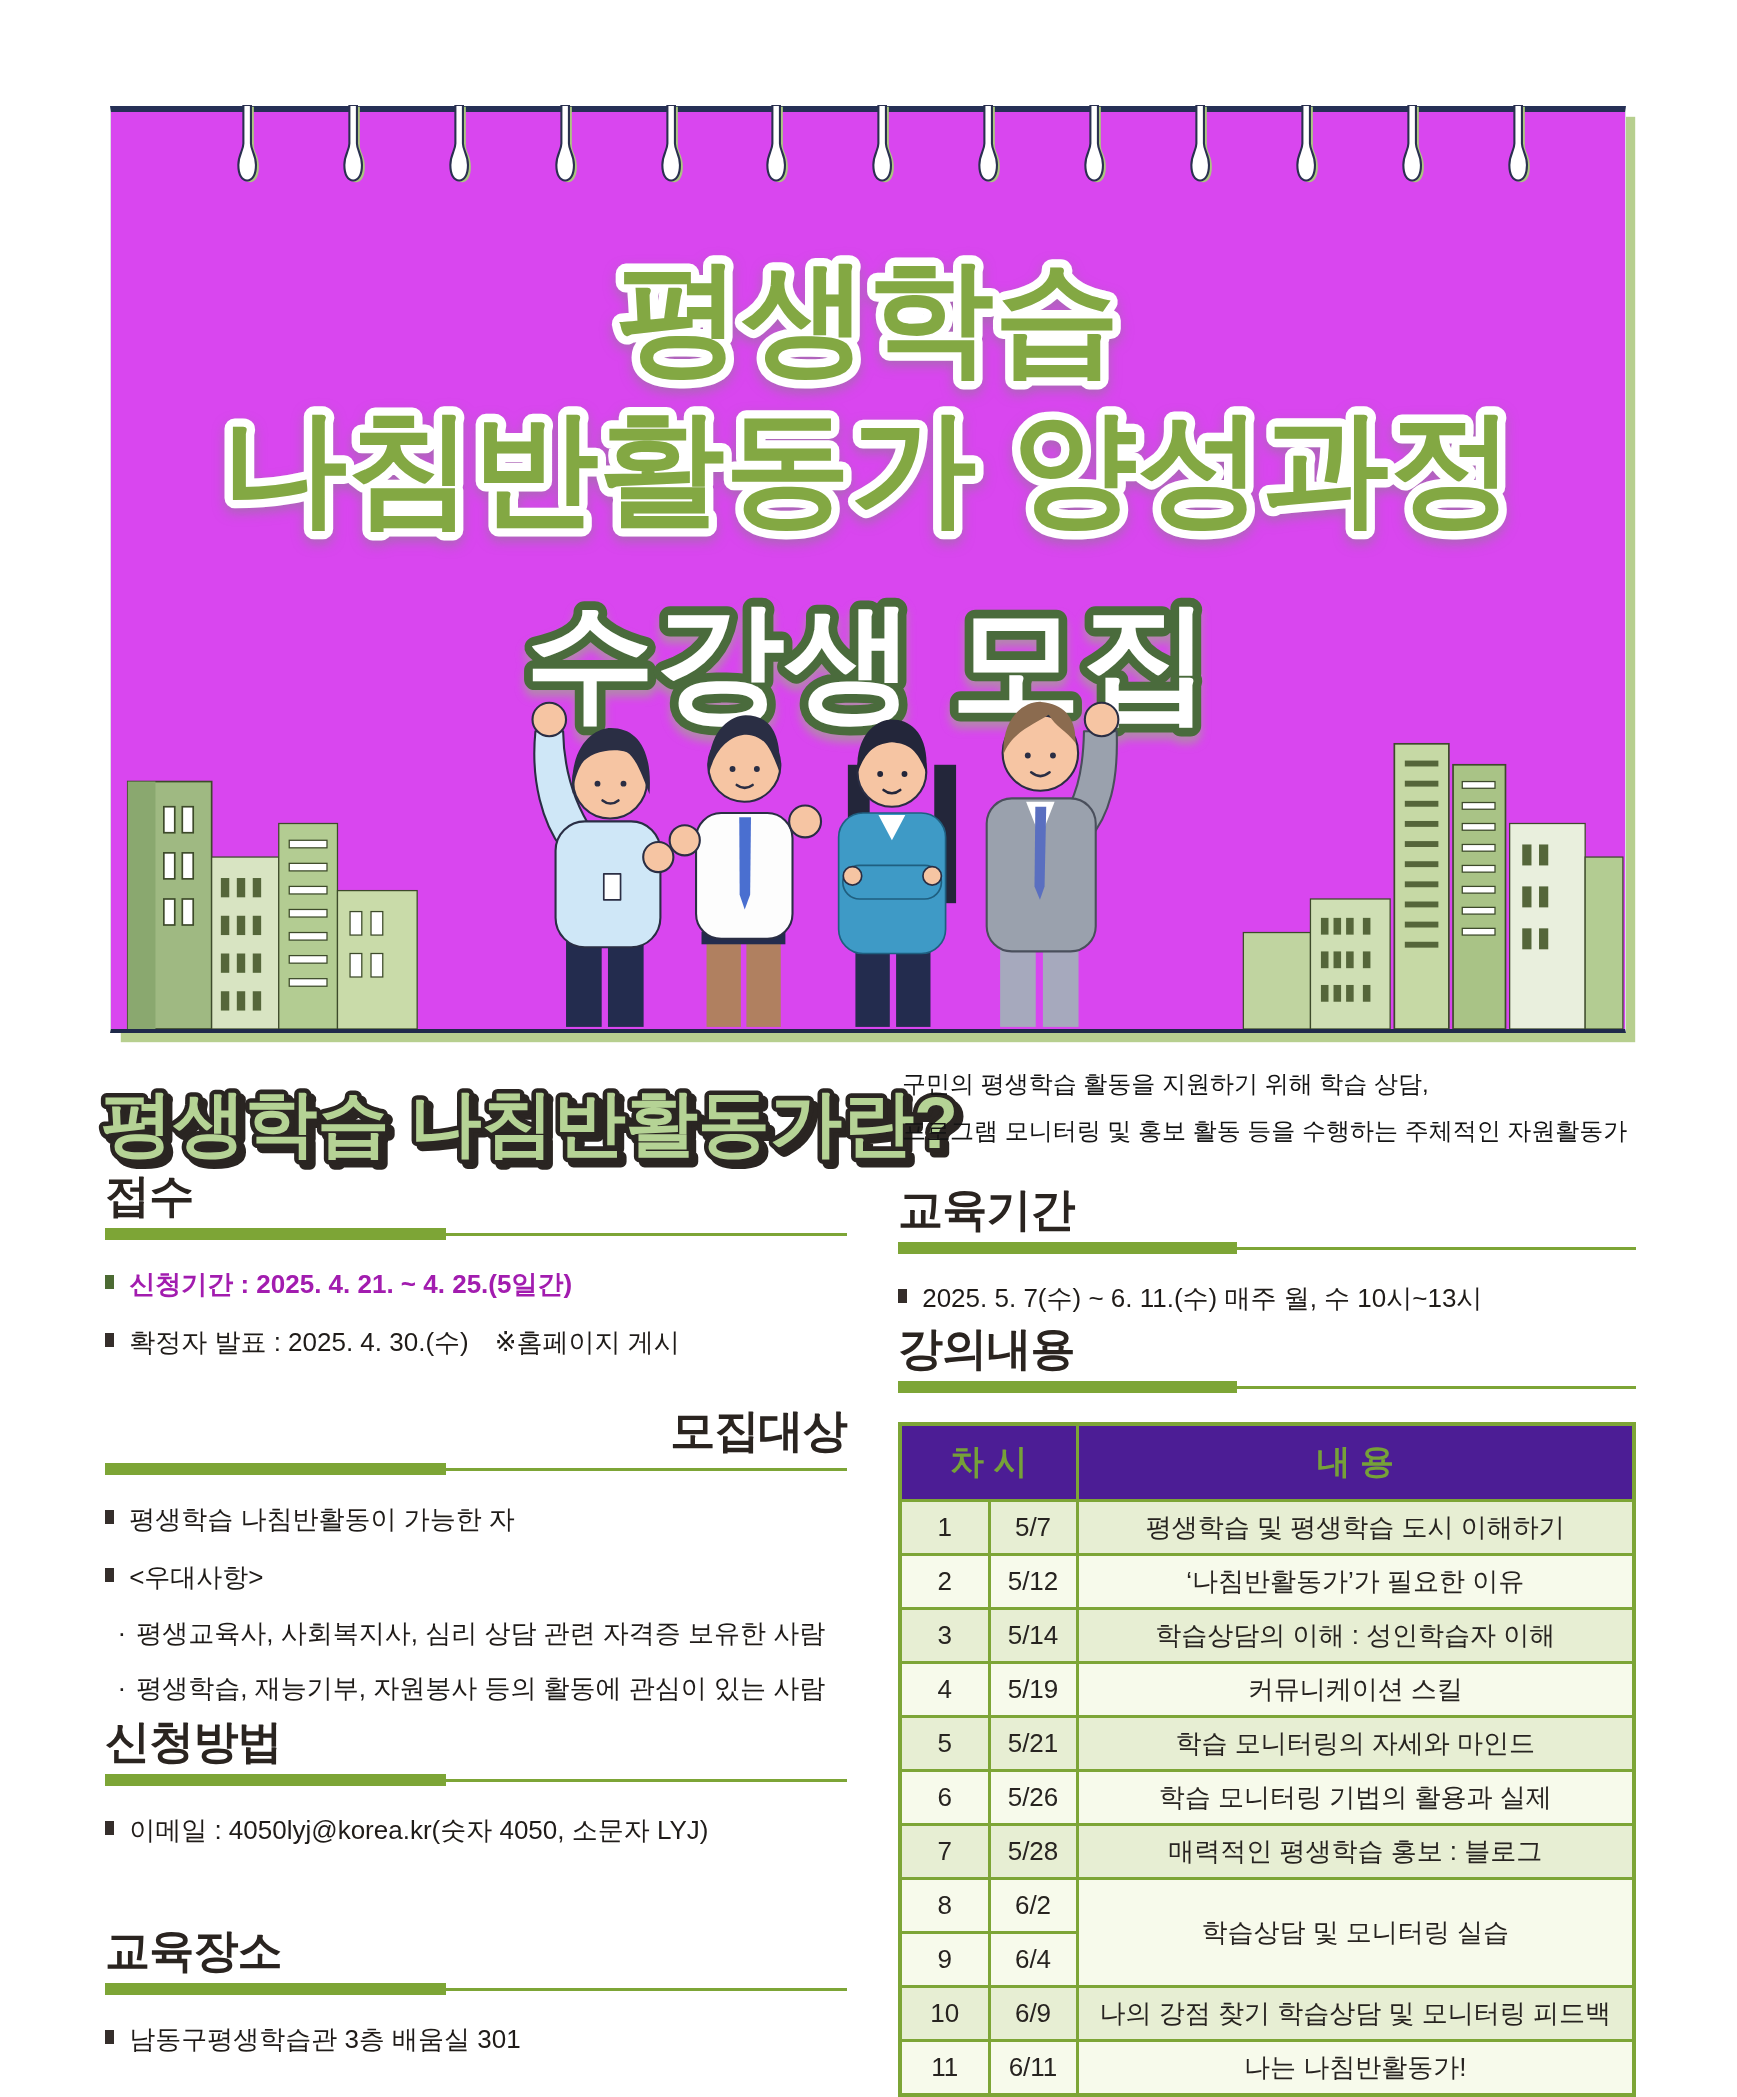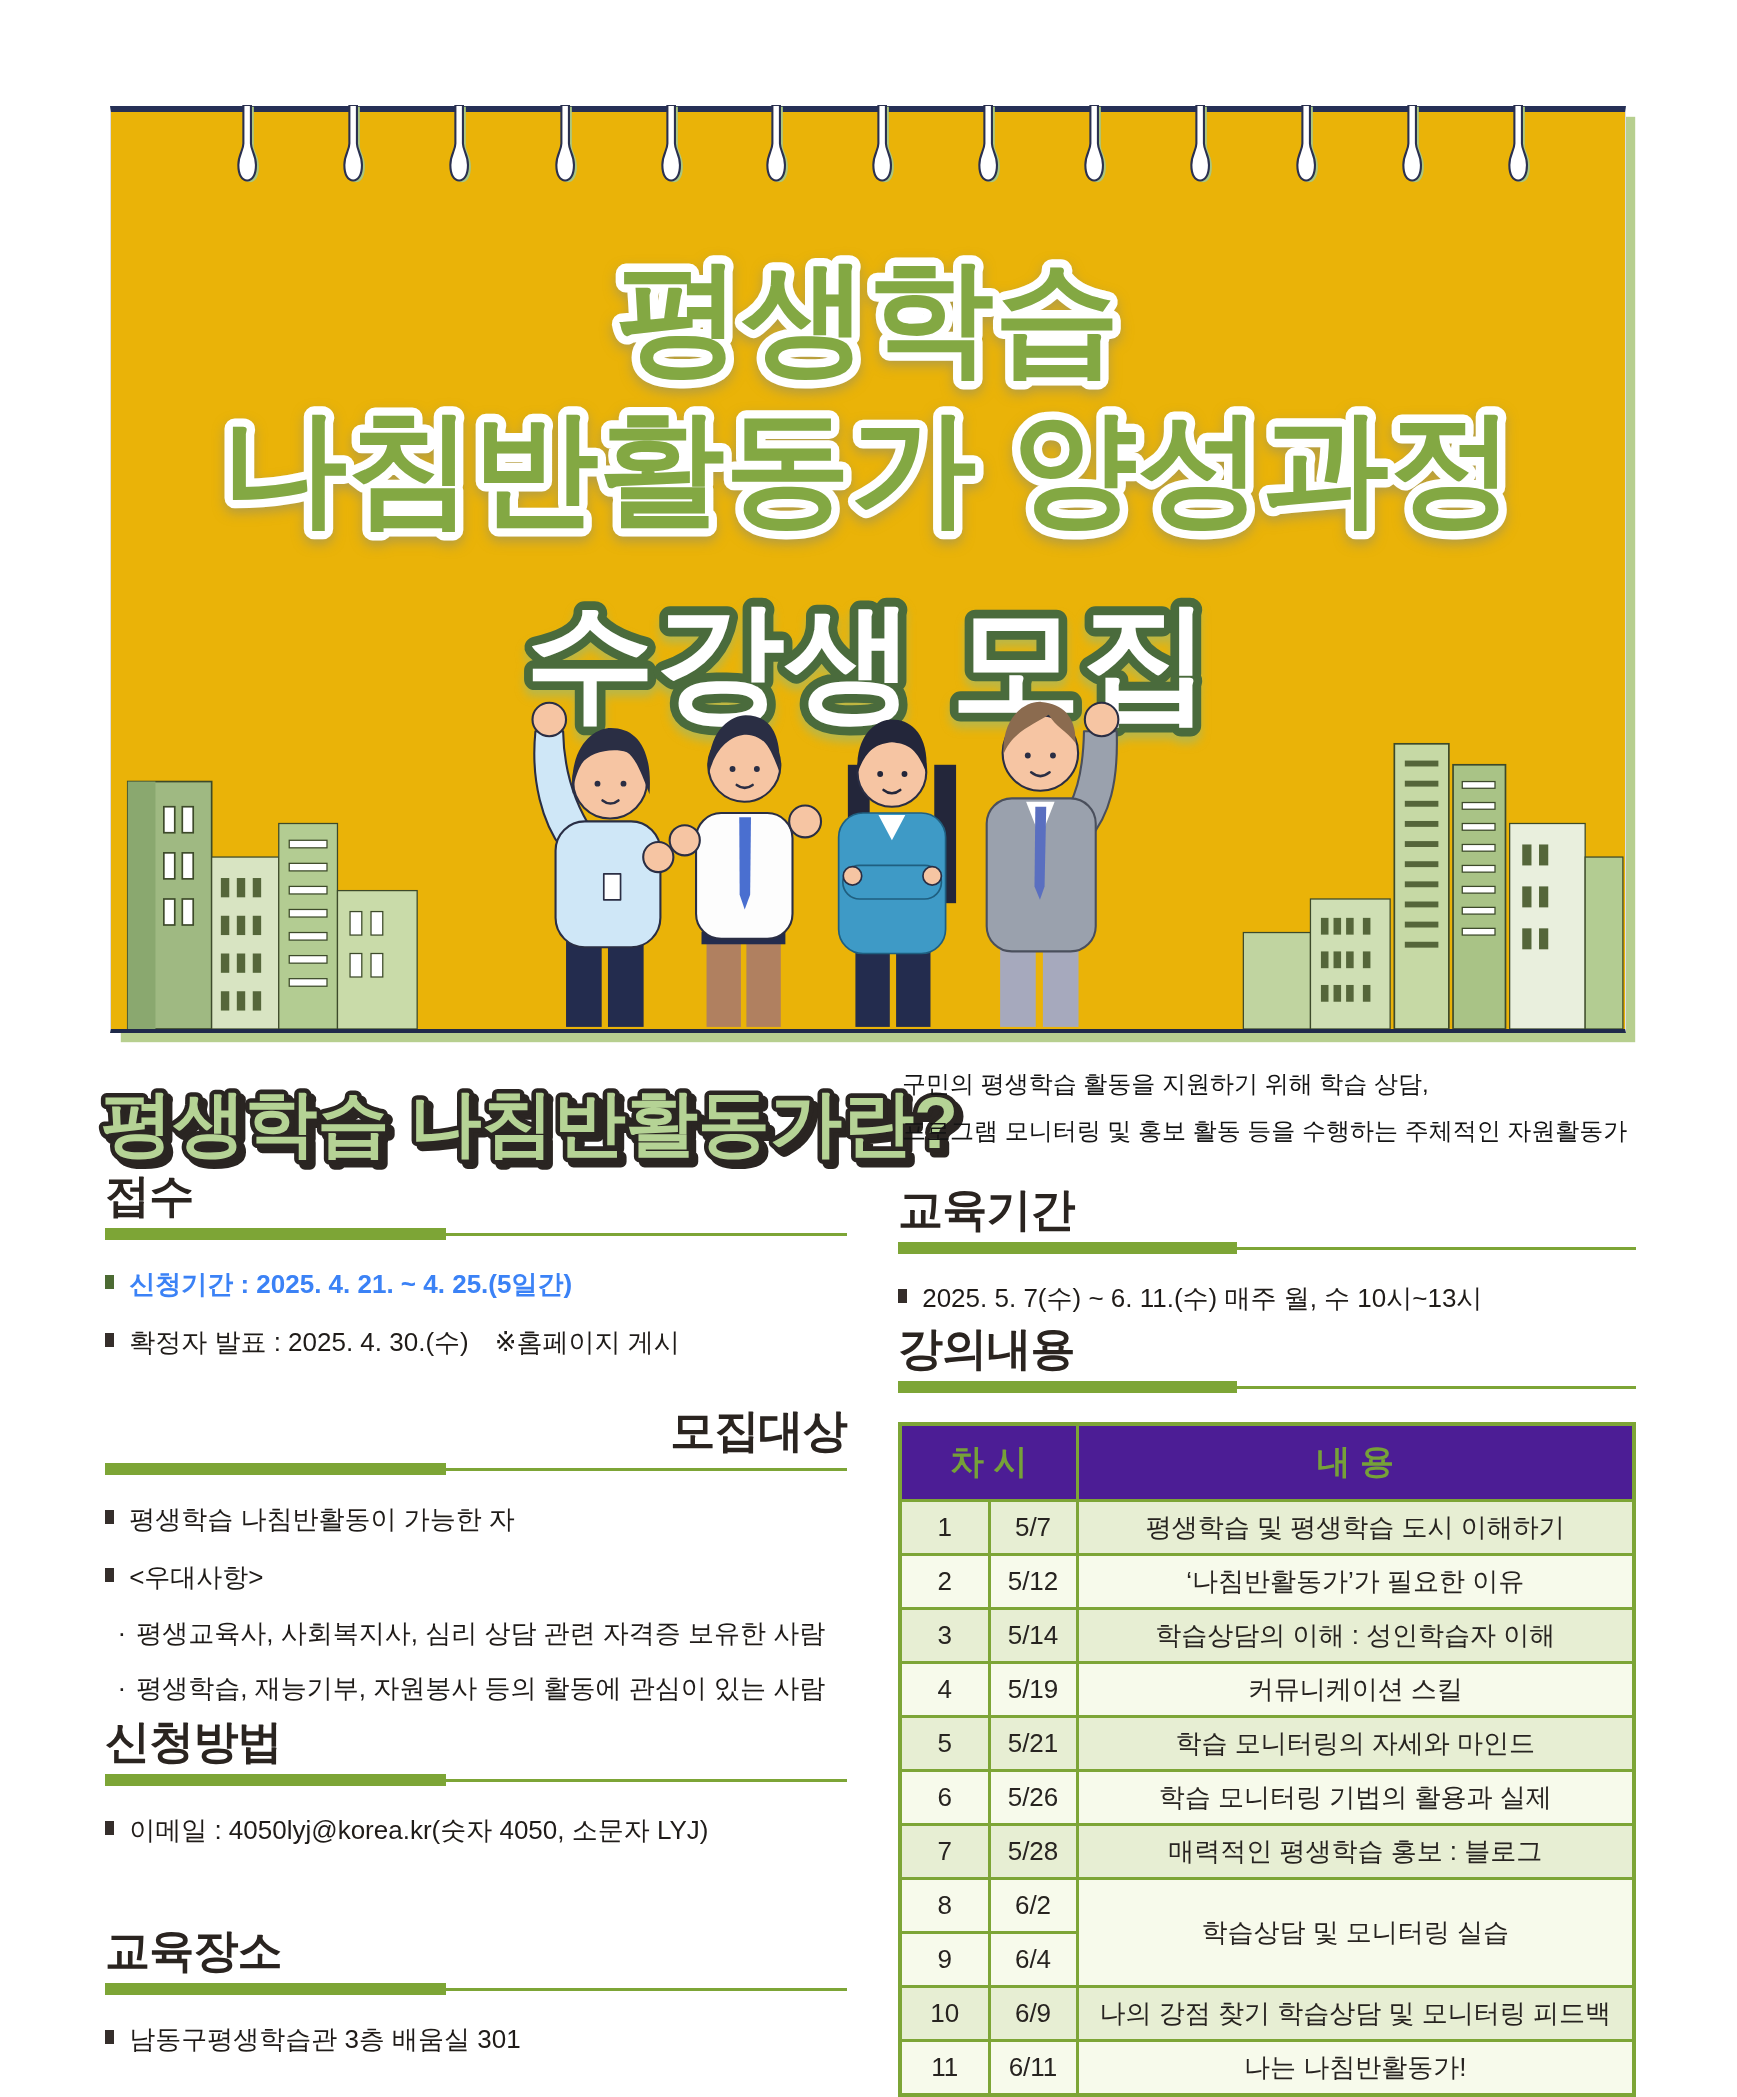--- a/index.html
+++ b/index.html
@@ -1,21 +1,21 @@
 <!DOCTYPE html>
 <html style="font-size:6.7px"><head>
 <meta charset="utf-8">
 <style>
   html,body{margin:0;padding:0;background:#fff;}
   .poster{position:relative;width:1737px;height:2455px;background:#ffffff;overflow:hidden;
           font-family:"Liberation Sans","DejaVu Sans",sans-serif;}
 
   
   .card{position:absolute;left:110px;top:106px;width:1514px;height:917px;
-        background:#eab308;border:1.3px solid #dcdee3;border-top:6.7px solid #263056;
+        background:#d946ef;border:1.3px solid #dcdee3;border-top:6.7px solid #263056;
         border-bottom:4.2px solid #1f2a4a;box-shadow:10px 10px 0 -0.8px #b7cf8f;}
   .rings{position:absolute;left:0;top:-6.7px;width:100%;height:84px;}
   .ring{position:absolute;top:0;width:22px;height:78px;}
 
   .title-svg{position:absolute;left:0;width:100%;overflow:visible;}
   .title-main{filter:drop-shadow(0 5px 5.9px rgba(125,135,125,.5));}
   .title-sub{filter:drop-shadow(0 7.6px 4.2px rgba(150,185,120,.55));}
   .title-svg text{font-family:"Liberation Sans","DejaVu Sans",sans-serif;font-weight:bold;}
 
   .illu{position:absolute;left:0;bottom:0;width:100%;height:424px;}
@@ -30,21 +30,21 @@
   .sec{position:absolute;}
   .col-l{left:105px;width:742px;}
   .col-r{left:898px;width:738px;}
   .sec-h{font-size:45px;font-weight:bold;color:#2a2420;letter-spacing:-0.8px;line-height:1.15;}
   .rule{position:relative;height:14.3px;margin-top:6.7px;}
   .rule::before{content:'';position:absolute;left:0;top:0;width:46%;height:11.7px;background:#7da536;}
   .rule::after{content:'';position:absolute;left:46%;right:0;top:4.2px;height:3.8px;background:#7da536;}
   .bullets{display:flex;flex-direction:column;gap:20px;margin-top:23.5px;}
   .bullet{display:flex;gap:15px;font-size:26px;color:#1f1b18;line-height:1.45;}
   .sq{flex:0 0 auto;width:9.2px;height:13.4px;margin-top:9.2px;background:#352e2b;}
-  .bullet.green{color:#3b82f6;font-weight:bold;}
+  .bullet.green{color:#a21caf;font-weight:bold;}
   .bullet.green .sq{background:#4c6b33;}
   .subs{display:flex;flex-direction:column;gap:18.5px;margin-top:18.5px;padding-left:12.6px;}
   .sub{display:flex;gap:10px;font-size:26px;color:#1f1b18;line-height:1.4;}
   .dot{flex:0 0 auto;font-size:26px;}
 
   
   .sched-table{width:100%;border-collapse:collapse;margin-top:26px;
         border:4.2px solid #7da536;}
   .sched-table th,.sched-table td{border:3.8px solid #7da536;text-align:center;vertical-align:middle;}
   .sched-table th{height:71px;background:#4c1d95;color:#76a138;font-size:34px;font-weight:bold;}

